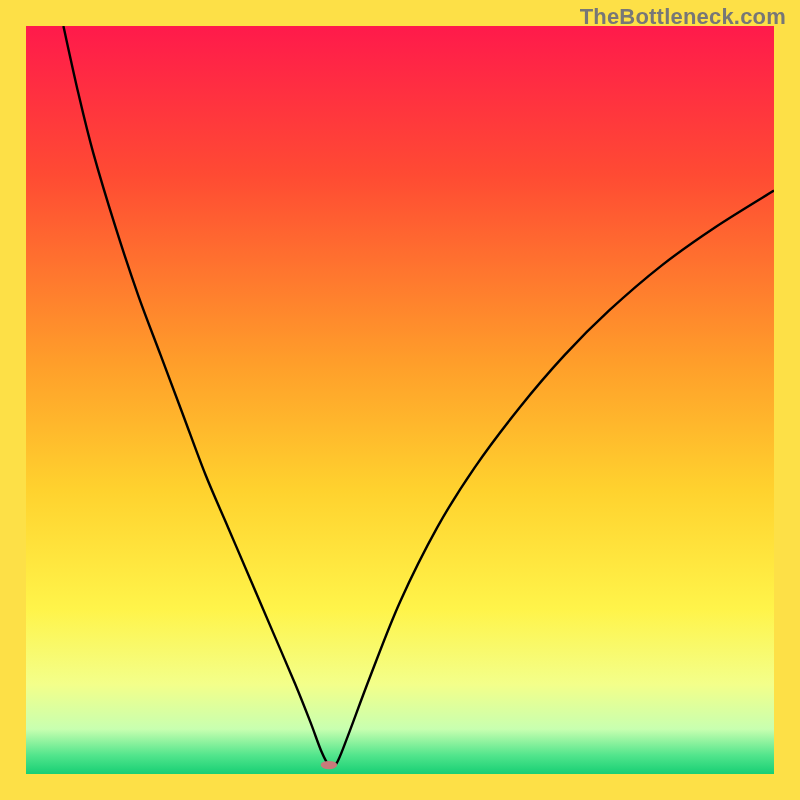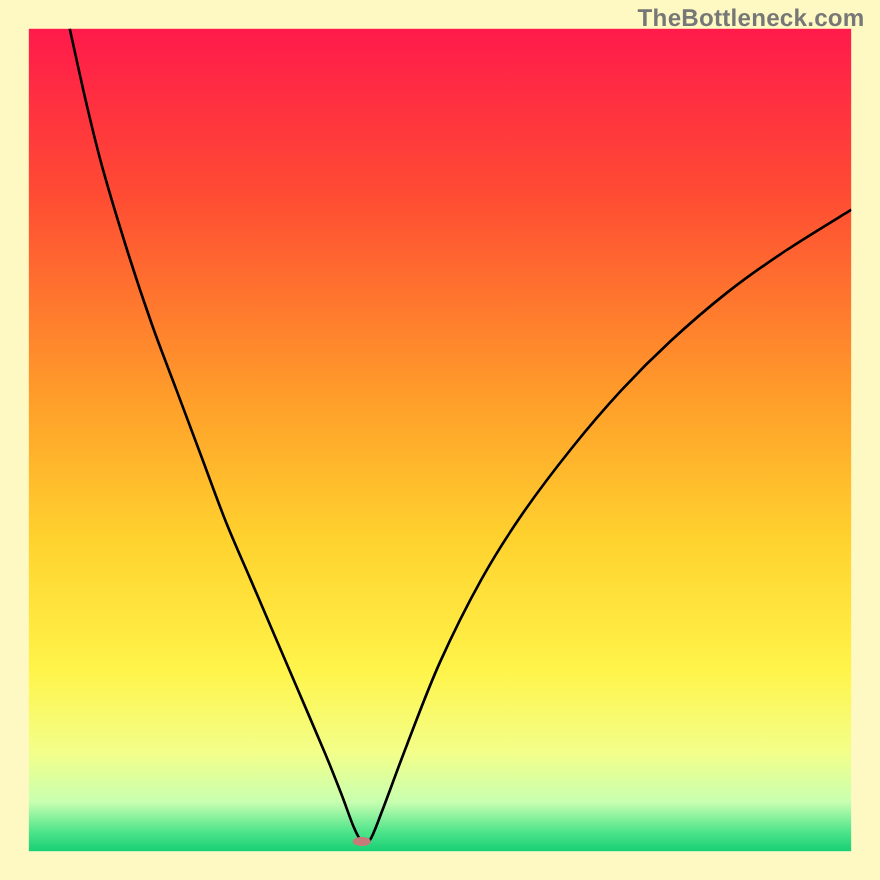--- a/index.html
+++ b/index.html
@@ -7,21 +7,21 @@
     padding: 0;
     width: 800px;
     height: 800px;
     overflow: hidden;
     background: #000;
     font-family: Arial, Helvetica, sans-serif;
   }
   .frame {
     position: absolute;
     inset: 0;
-    background: #fef9c3;
+    background: #fde047;
   }
   .plot {
     position: absolute;
     left: 26px;
     top: 26px;
     width: 748px;
     height: 748px;
   }
   .watermark {
     position: absolute;

